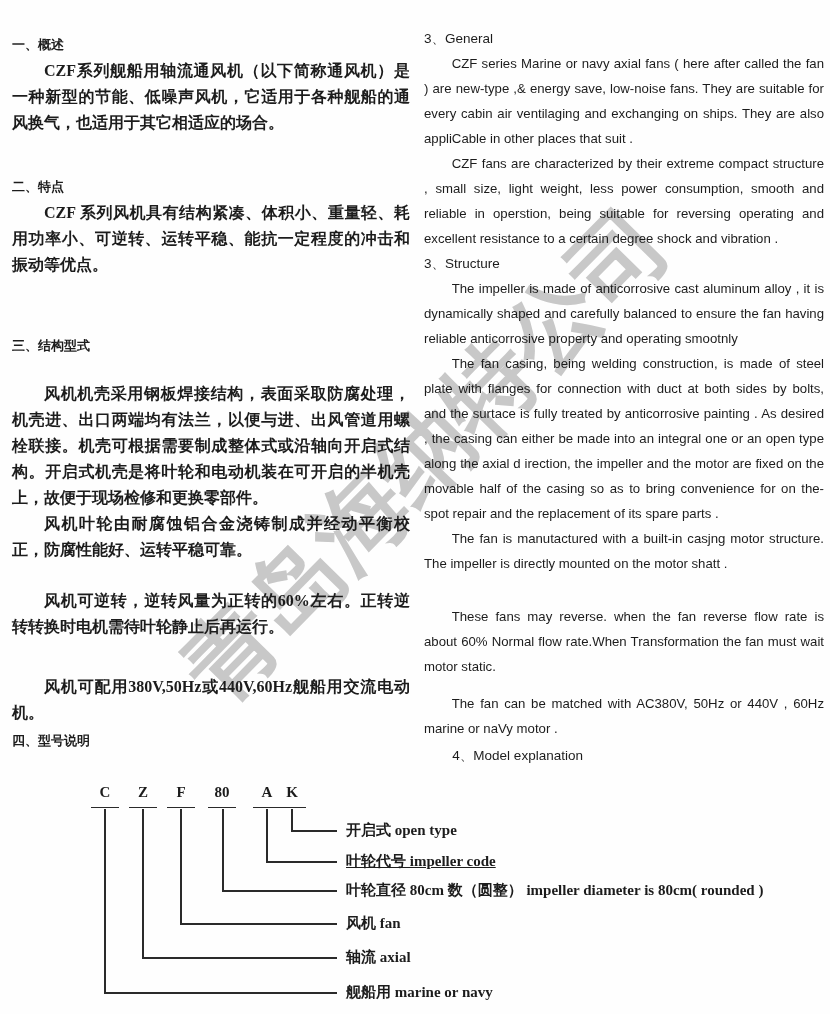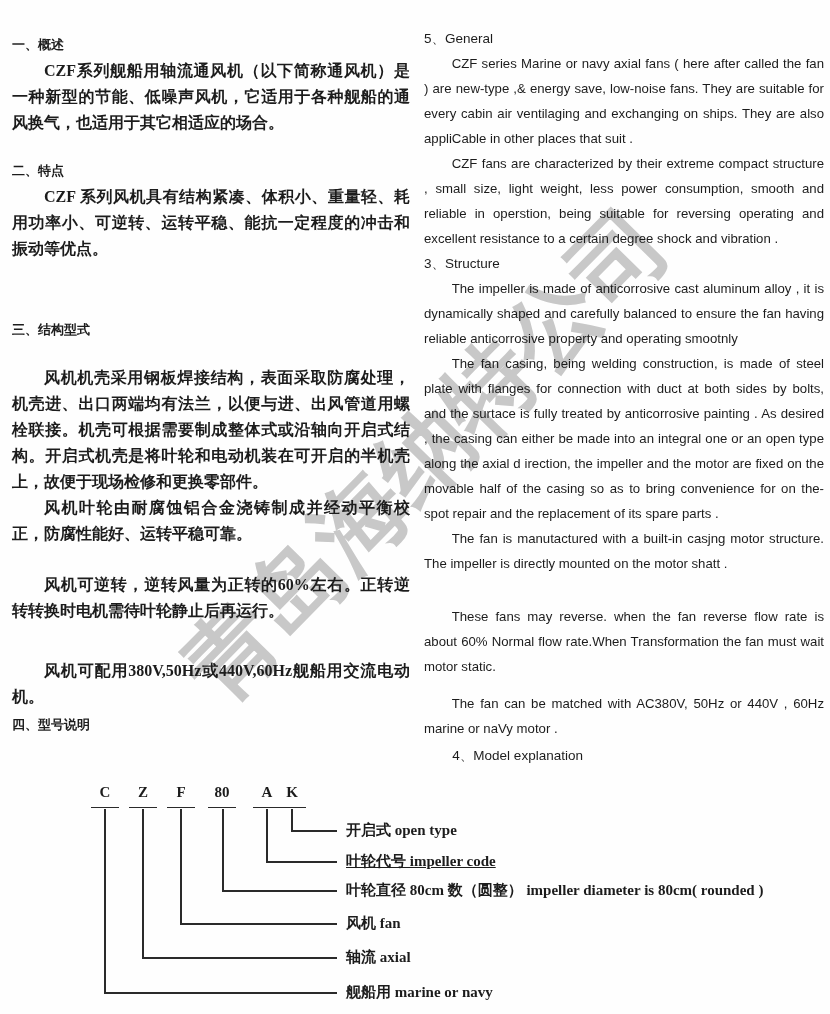--- a/index.html
+++ b/index.html
@@ -35,21 +35,21 @@
 
   .zh { font-size: 16px; font-weight: bold; line-height: 26px; text-align: justify; }
   .zh-heading { font-size: 13px; font-weight: bold; line-height: 26px; }
   .zh-para { text-indent: 2em; }
 
   .en { font-size: 13.2px; line-height: 25px; text-align: justify; font-family: "Liberation Sans", sans-serif; }
   .en-heading { font-size: 13.5px; line-height: 25px; font-family: "Liberation Sans", sans-serif; }
   .en-para { text-indent: 2.1em; }
 
   
-  .mt-30 { margin-top: 22px; }
+  .mt-30 { margin-top: 38px; }
   .mt-55 { margin-top: 55px; }
   .mt-22 { margin-top: 22px; }
   .mt-38 { margin-top: 38px; }
   .mt-25 { margin-top: 25px; }
   .mt-18 { margin-top: 34px; }
   .mt-16 { margin-top: 28px; }
   .mt-12 { margin-top: 12px; }
   .mt-2  { margin-top: 2px; }
   .ind   { text-indent: 2.1em; }
 
@@ -111,21 +111,21 @@
   <div class="zh zh-heading mt-55">三、结构型式</div>
   <p class="zh zh-para mt-22">风机机壳采用钢板焊接结构，表面采取防腐处理，机壳进、出口两端均有法兰，以便与进、出风管道用螺栓联接。机壳可根据需要制成整体式或沿轴向开启式结构。开启式机壳是将叶轮和电动机装在可开启的半机壳上，故便于现场检修和更换零部件。</p>
   <p class="zh zh-para">风机叶轮由耐腐蚀铝合金浇铸制成并经动平衡校正，防腐性能好、运转平稳可靠。</p>
   <p class="zh zh-para mt-25">风机可逆转，逆转风量为正转的60%左右。正转逆转转换时电机需待叶轮静止后再运行。</p>
   <p class="zh zh-para mt-18">风机可配用380V,50Hz或440V,60Hz舰船用交流电动机。</p>
 
   <div class="zh zh-heading mt-2">四、型号说明</div>
 </div>
 
 <div class="col col-right">
-  <div class="en en-heading">5、General</div>
+  <div class="en en-heading">3、General</div>
   <p class="en en-para">CZF series Marine or navy axial fans ( here after called the fan ) are new-type ,&amp; energy save, low-noise fans. They are suitable for every cabin air ventilaging and exchanging on ships. They are also appliCable in other places that suit .</p>
 
   <p class="en en-para">CZF fans are characterized by their extreme compact structure , small  size, light weight, less power consumption, smooth and reliable in operstion, being suitable for reversing operating and excellent resistance to a certain degree shock and vibration .</p>
 
   <div class="en en-heading">3、Structure</div>
   <p class="en en-para">The impeller is made of anticorrosive cast aluminum alloy , it is dynamically shaped and carefully balanced to ensure the fan having reliable anticorrosive property and operating smootnly</p>
   <p class="en en-para">The fan casing, being welding construction, is made of steel plate with flanges for connection with duct at both sides by bolts, and the surtace is fully treated by anticorrosive painting . As desired , the casing can either be made into an integral one or an open type along the axial d irection, the impeller and the motor are fixed on the movable half of the casing so as to bring convenience for on the-spot repair and the replacement of its spare parts .</p>
   <p class="en en-para">The fan is manutactured with a built-in casjng motor structure. The impeller is directly mounted on the motor shatt .</p>
   <p class="en en-para mt-16">These fans may reverse. when the fan reverse flow rate is about 60% Normal flow rate.When Transformation the fan must wait motor static.</p>
   <p class="en en-para mt-12">The fan can be matched with AC380V, 50Hz or 440V , 60Hz marine or naVy motor .</p>

